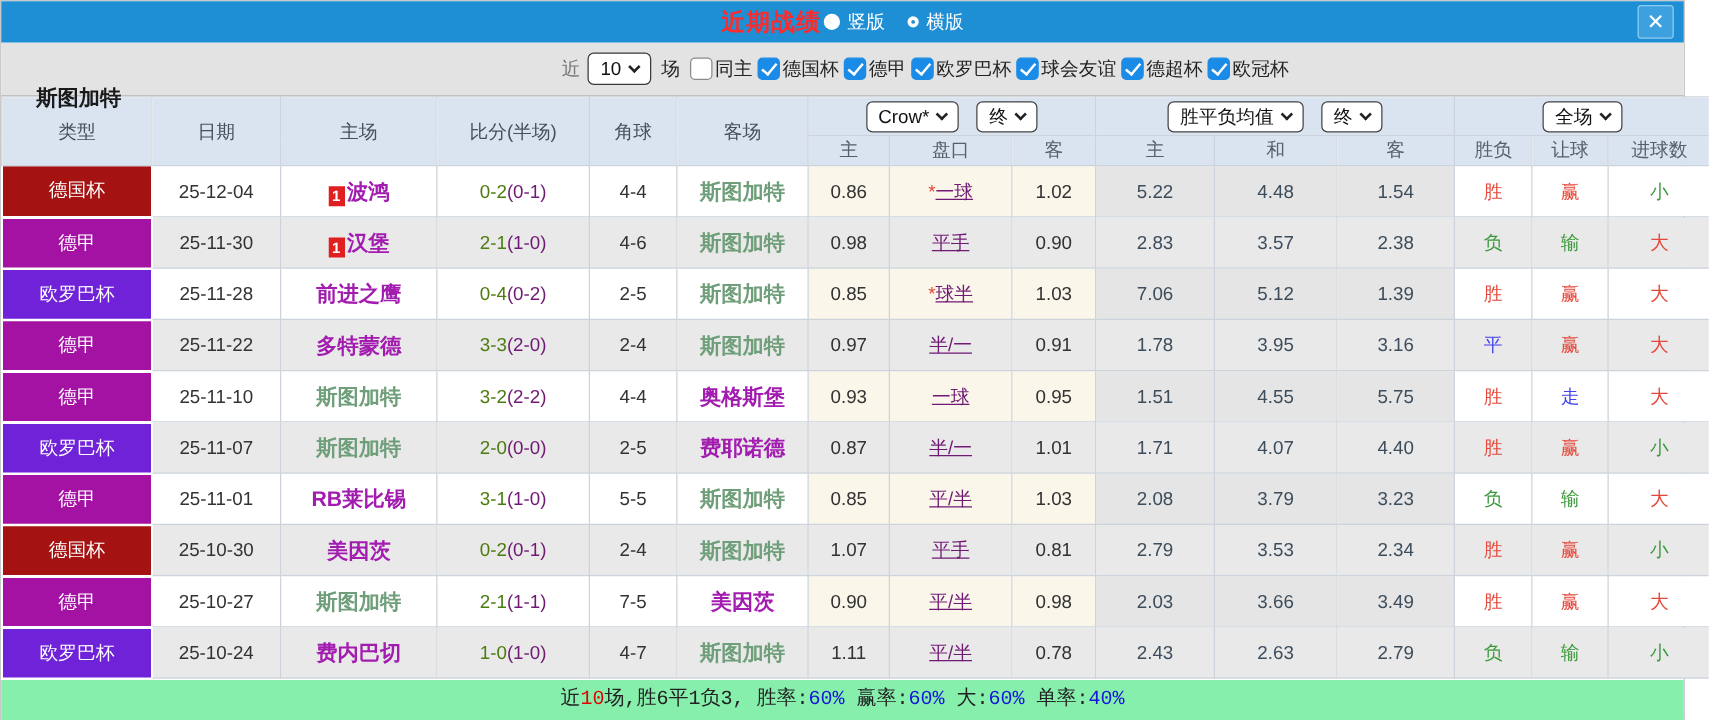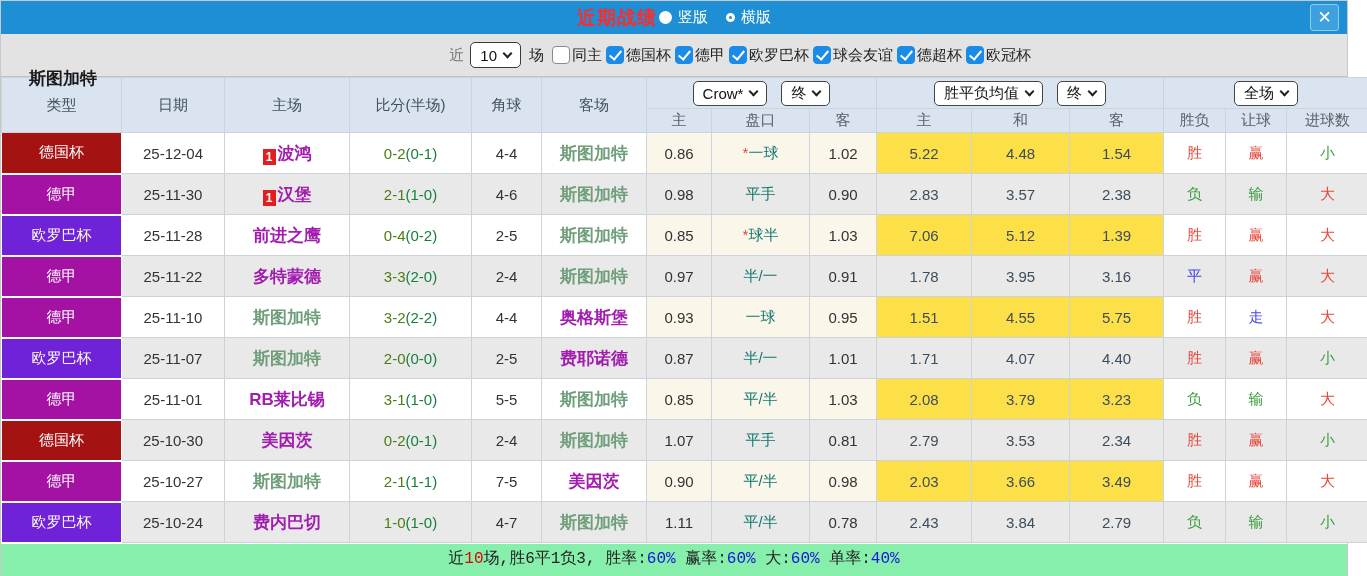--- a/index.html
+++ b/index.html
@@ -64,33 +64,33 @@
   th, td { border:1px solid #ccd3da; text-align:center; padding:0; white-space:nowrap; overflow:hidden; }
   thead th { background:#d9e4f0; font-weight:normal; color:#44505c; font-size:15px; }
   thead tr.hrow1 th { height:31px; }
   thead tr.hrow2 th { height:24px; color:#55606a; }
   .hsel-wrap { display:flex; align-items:center; justify-content:center; gap:14px; }
   thead .select { height:25px; border-width:1px; border-color:#444; }
   tbody tr { height:41px; }
   tbody td { color:#333; background:#fff; }
   tbody tr.even td { background:#e9e9e9; }
   tbody tr.odd td.ah { background:#fbf6ea; }
-  tbody tr.odd td.eu { background:#fde047; }
+  tbody tr.odd td.eu { background:#e5e5e5; }
   td.league { color:#fff; font-size:15px; border:1px solid #fff; border-bottom-width:2px; }
   td.eu { color:#3d4d5c; }
-  .hcap { color:#0f766e; }
+  .hcap { color:#701a75;text-decoration:underline; }
   .star { color:#e5483b; }
   .self { color:#6f9e7a; }
   .opp { color:#a21caf; }
   .badge1 {
     display:inline-block; background:#e02020; color:#fff; font-size:12px; font-weight:bold;
     width:13px; height:16px; line-height:16px; margin-right:2px; vertical-align:-2px;
   }
   .ft { color:#4d7c0f; }
-  .ht { color:#15803d; }
+  .ht { color:#701a75; }
   .r-red { color:#e5483b; } .r-green { color:#3b9a3b; } .r-blue { color:#4343ee; }
 
   
   .footer { height:33px; line-height:31px; text-align:center; font-size:16px; background:#86efac;font-family:Liberation Mono, monospace; }
 </style>
 </head>
 <body>
 
 <div class="app">
 
@@ -376,21 +376,21 @@
           <td class="league" style="background: rgb(111, 34, 216);">欧罗巴杯</td>
           <td class="date">25-10-24</td>
           <td class="team"><span class="opp">费内巴切</span></td>
           <td class="score"><span class="ft">1-0</span><span class="ht">(1-0)</span></td>
           <td class="corners">4-7</td>
           <td class="team"><span class="self">斯图加特</span></td>
           <td class="ah">1.11</td>
           <td class="ah"><span class="hcap">平/半</span></td>
           <td class="ah">0.78</td>
           <td class="eu">2.43</td>
-          <td class="eu">3.84</td>
+          <td class="eu">2.63</td>
           <td class="eu">2.79</td>
           <td class="r-green">负</td>
           <td class="r-green">输</td>
           <td class="r-green">小</td>
         </tr>
       </tbody>
   </table>
 
   <div class="footer"><span class="fseg" style="color: rgb(34, 34, 34);">近</span><span class="fseg" style="color: rgb(224, 0, 0);">10</span><span class="fseg" style="color: rgb(34, 34, 34);">场,胜6平1负3, 胜率:</span><span class="fseg" style="color: rgb(21, 21, 221);">60%</span><span class="fseg" style="color: rgb(34, 34, 34);"> 赢率:</span><span class="fseg" style="color: rgb(21, 21, 221);">60%</span><span class="fseg" style="color: rgb(34, 34, 34);"> 大:</span><span class="fseg" style="color: rgb(21, 21, 221);">60%</span><span class="fseg" style="color: rgb(34, 34, 34);"> 单率:</span><span class="fseg" style="color: rgb(21, 21, 221);">40%</span></div>
 

